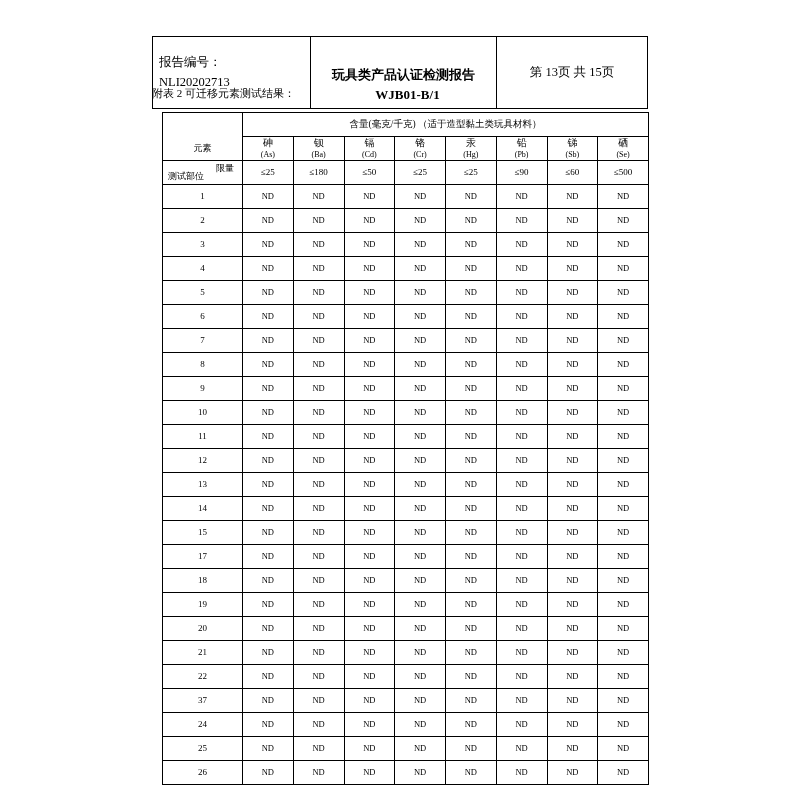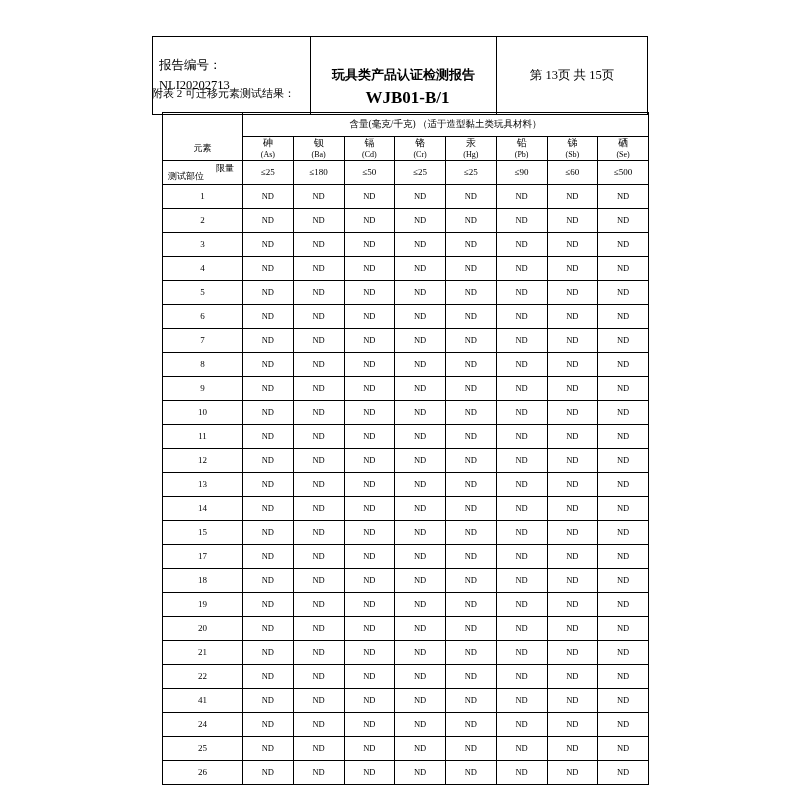--- a/index.html
+++ b/index.html
@@ -59,21 +59,21 @@
     line-height: 1.55;
     font-family: "Liberation Serif", serif;
   }
   .hc-mid div.title-main {
     font-size: 13px;
     font-weight: bold;
     line-height: 1.5;
     margin-top: 24px;
   }
   .hc-mid div.title-sub {
-    font-size: 17px;
+    font-size: 13px;
     font-weight: bold;
     line-height: 1.5;
     margin-left: 8px;
   }
   .hc-right div {
     font-size: 12.5px;
     line-height: 1.5;
   }
 
   
@@ -444,21 +444,21 @@
             <td class="col-el nd">ND</td>
             <td class="col-el nd">ND</td>
             <td class="col-el nd">ND</td>
             <td class="col-el nd">ND</td>
             <td class="col-el nd">ND</td>
             <td class="col-el nd">ND</td>
             <td class="col-el nd">ND</td>
             <td class="col-el nd">ND</td>
           </tr>
           <tr>
-            <td class="col-label row-label">41</td>
+            <td class="col-label row-label">37</td>
             <td class="col-el nd">ND</td>
             <td class="col-el nd">ND</td>
             <td class="col-el nd">ND</td>
             <td class="col-el nd">ND</td>
             <td class="col-el nd">ND</td>
             <td class="col-el nd">ND</td>
             <td class="col-el nd">ND</td>
             <td class="col-el nd">ND</td>
           </tr>
           <tr>

